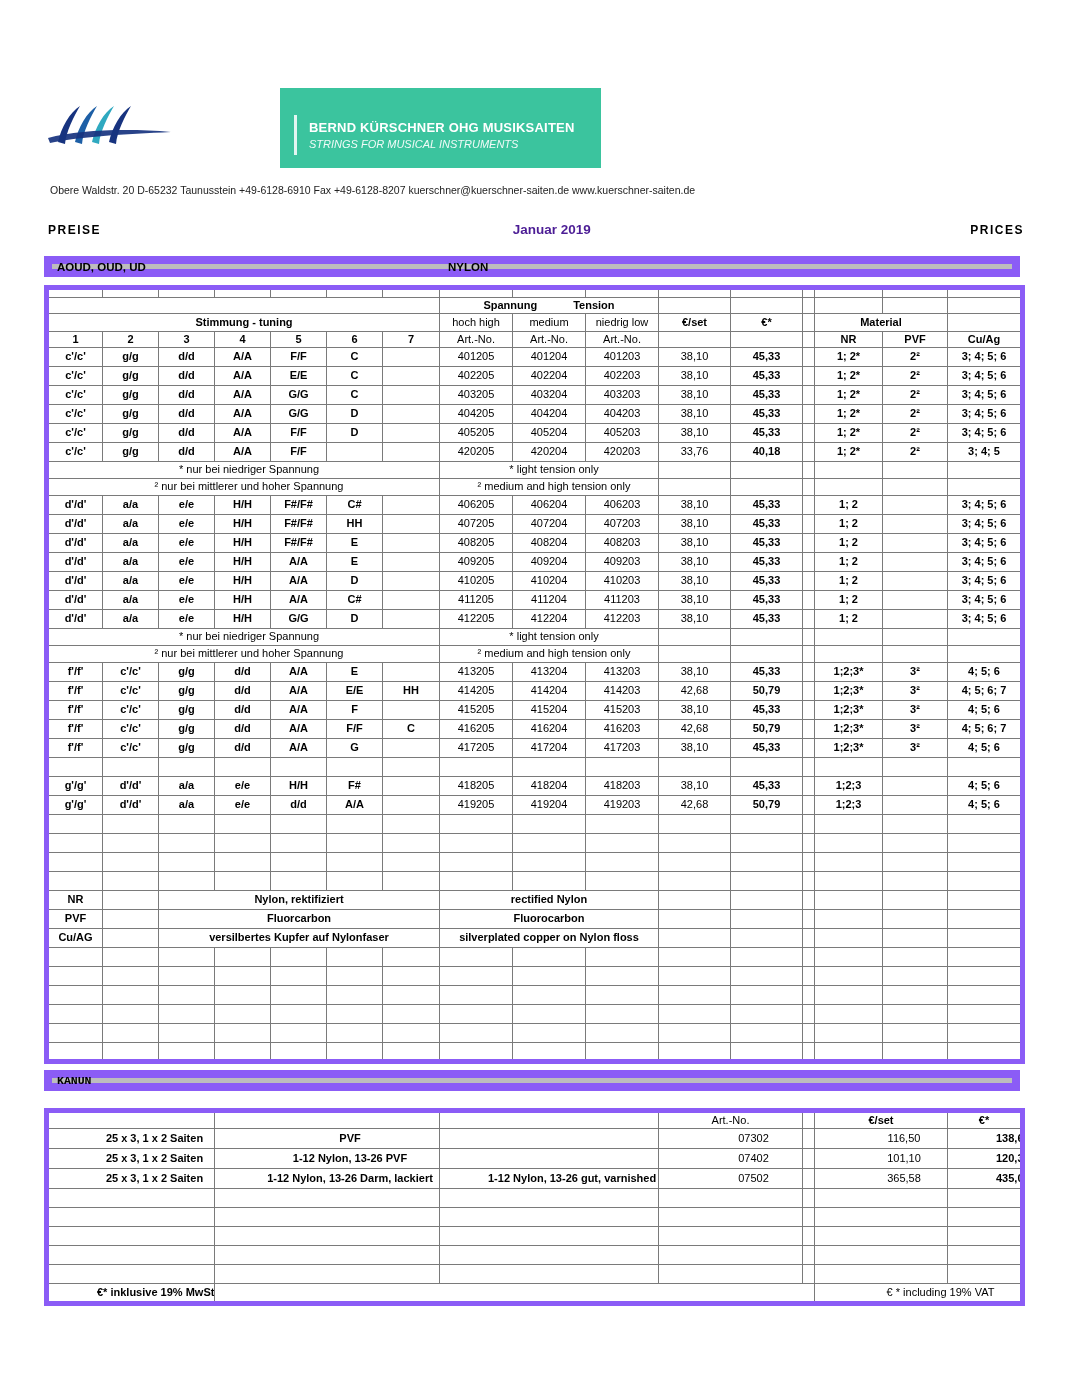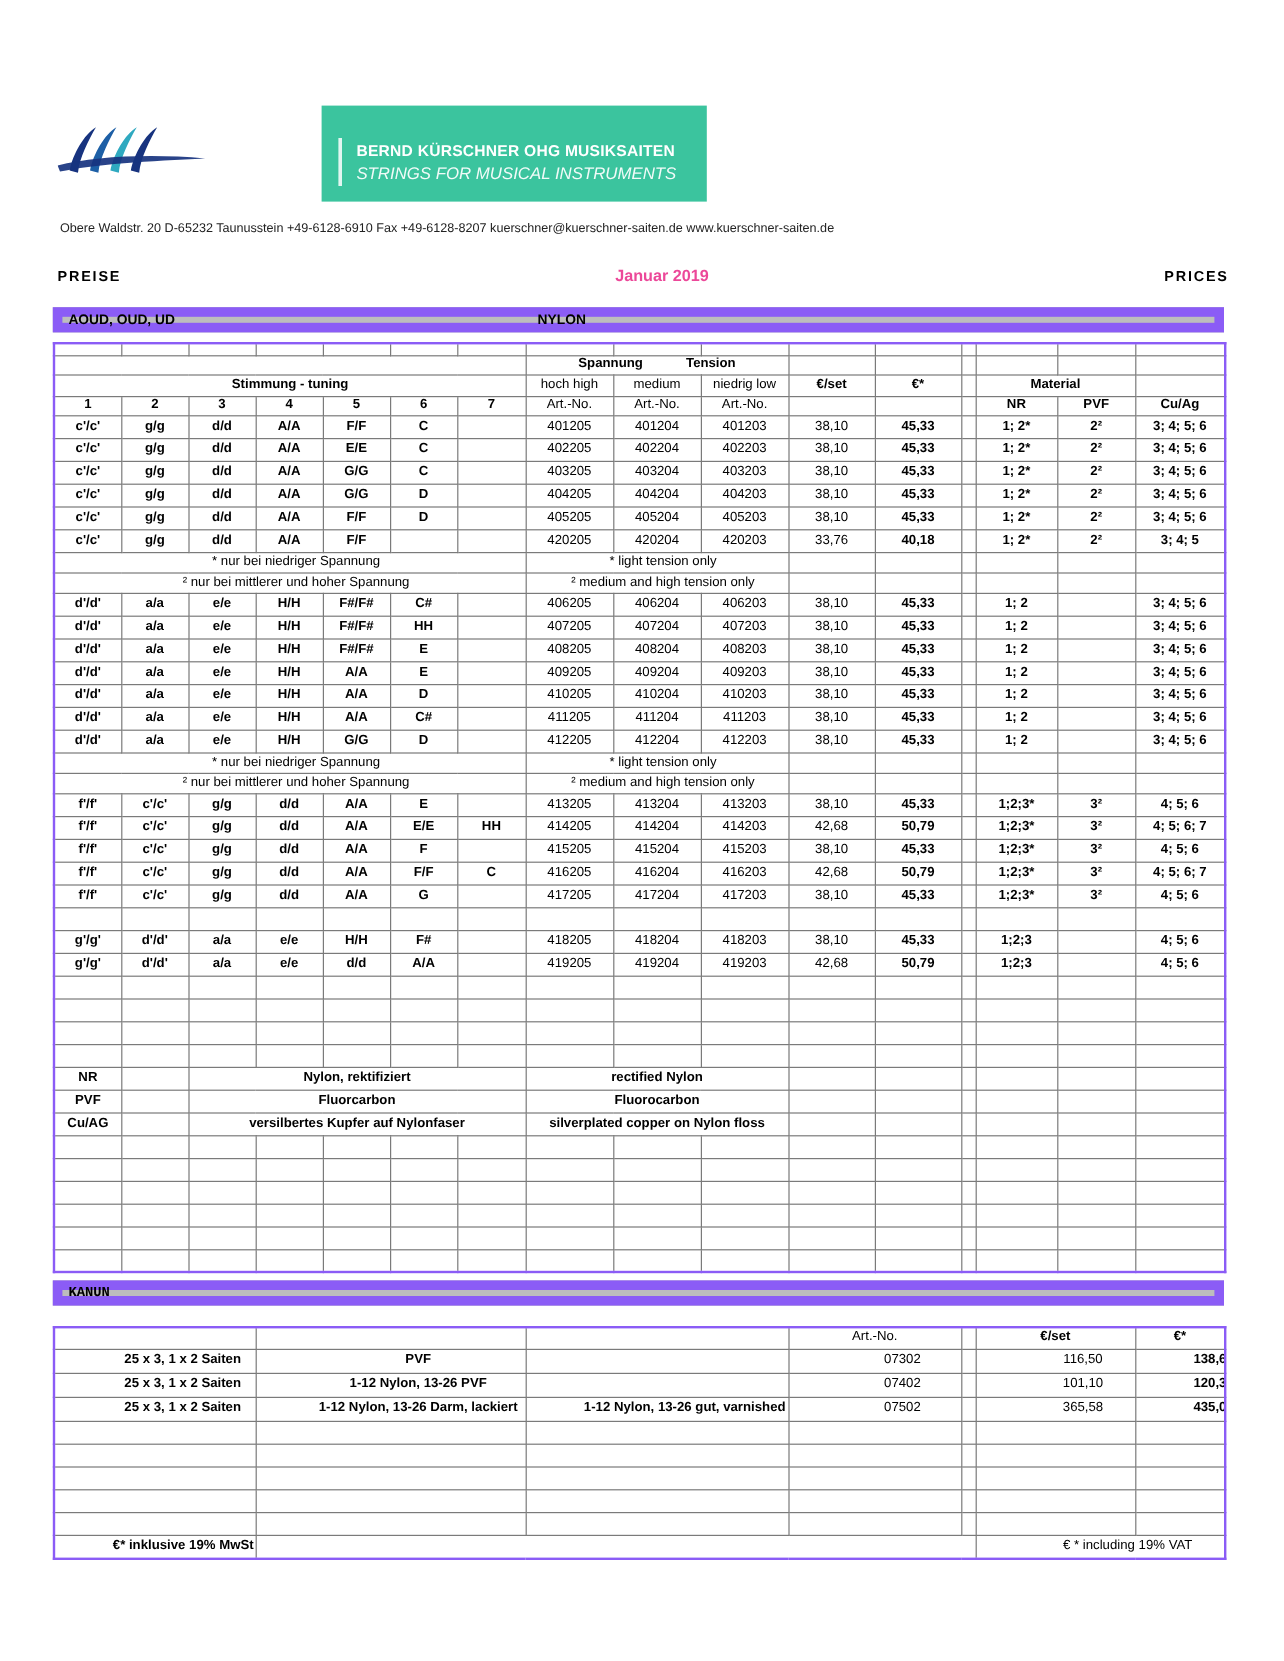--- a/index.html
+++ b/index.html
@@ -1,40 +1,40 @@
 <!DOCTYPE html>
 <html style="--accent: #3bc49e; --band: #bdbdbd;"><head>
 <meta charset="utf-8">
 <style>
   html,body{margin:0;padding:0;}
   body{width:1070px;background:#ffffff;font-family:"Liberation Sans","DejaVu Sans",sans-serif;color:#000;}
   .page{position:relative;width:1070px;height:1384px;overflow:hidden;background:#fff;}
 
   
-  .header-row{display:flex;align-items:flex-start;margin:88px 0 0 48px;}
+  .header-row{display:flex;align-items:flex-start;margin:88px 0 0 48px;gap:12px;}
   .logo{width:125px;height:48px;margin-top:16px;flex:0 0 auto;}
   .brandbox{margin-left:95px;width:321px;height:80px;background:var(--accent,#3bc49e);display:flex;align-items:center;padding-left:14px;box-sizing:border-box;}
   .brand-inner{display:flex;align-items:center;margin-top:14px;}
   .brand-rule{width:3px;height:40px;background:rgba(255,255,255,.85);margin-right:12px;flex:0 0 auto;}
   .brand-title{font-size:13px;font-weight:bold;color:#fff;letter-spacing:.2px;white-space:nowrap;}
-  .brand-sub{font-size:14px;font-style:italic;color:rgba(255,255,255,.93);margin-top:3px;white-space:nowrap;text-align:right;}
+  .brand-sub{font-size:11px;font-style:italic;color:rgba(255,255,255,.93);margin-top:3px;white-space:nowrap;}
   .address{margin:16px 0 0 50px;font-size:10.5px;color:#222;}
 
   .titlebar{display:flex;justify-content:space-between;align-items:baseline;margin:26px 46px 0 48px;}
   .tb-side{font-size:12px;font-weight:bold;color:#000000;letter-spacing:1.5px;}
-  .tb-center{font-size:13.5px;font-weight:bold;color:#ec4899;margin-left:32px;}
+  .tb-center{font-size:13.5px;font-weight:bold;color:#4c1d95;margin-left:32px;}
 
   
   .band{margin:19px 0 0 44px;width:976px;height:21px;background:var(--band,#bdbdbd);border:8px solid #8b5cf6;box-sizing:border-box;display:flex;align-items:center;font-weight:bold;font-size:11.5px;}
   .band .seg1{width:391px;padding-left:5px;box-sizing:border-box;}
   .band .seg2{padding-left:5px;}
   .band2{margin-top:6px;font-family:Liberation Mono, monospace;}
 
   
-  table.grid{margin:8px 0 0 44px;border-collapse:collapse;table-layout:fixed;width:976px;border:2px solid #8b5cf6;}
+  table.grid{margin:8px 0 0 44px;border-collapse:collapse;table-layout:fixed;width:976px;border:5px solid #8b5cf6;}
   table.grid td{border:1px solid #7a7a7a;font-size:11px;text-align:center;vertical-align:middle;padding:0 2px;overflow:hidden;white-space:nowrap;line-height:1.05;height:19px;box-sizing:border-box;}
   table.grid2{margin-top:17px;}
   tr.h10 td{height:10px;} tr.h16 td{height:16px;} tr.h17 td{height:17px;padding-left:12px;}
   tr.h18 td{height:18px;} tr.h19 td{height:19px;} tr.h20 td{height:20px;padding-left:48px;}
   td.b{font-weight:bold;}
   td.l{text-align:left;padding-left:4px;}
   td.r{text-align:right;padding-right:8px;}
   td.sm{font-size:10px;}
   td.spanntd{font-weight:bold;font-size:11px;}
   td.spanntd span + span{margin-left:36px;}

